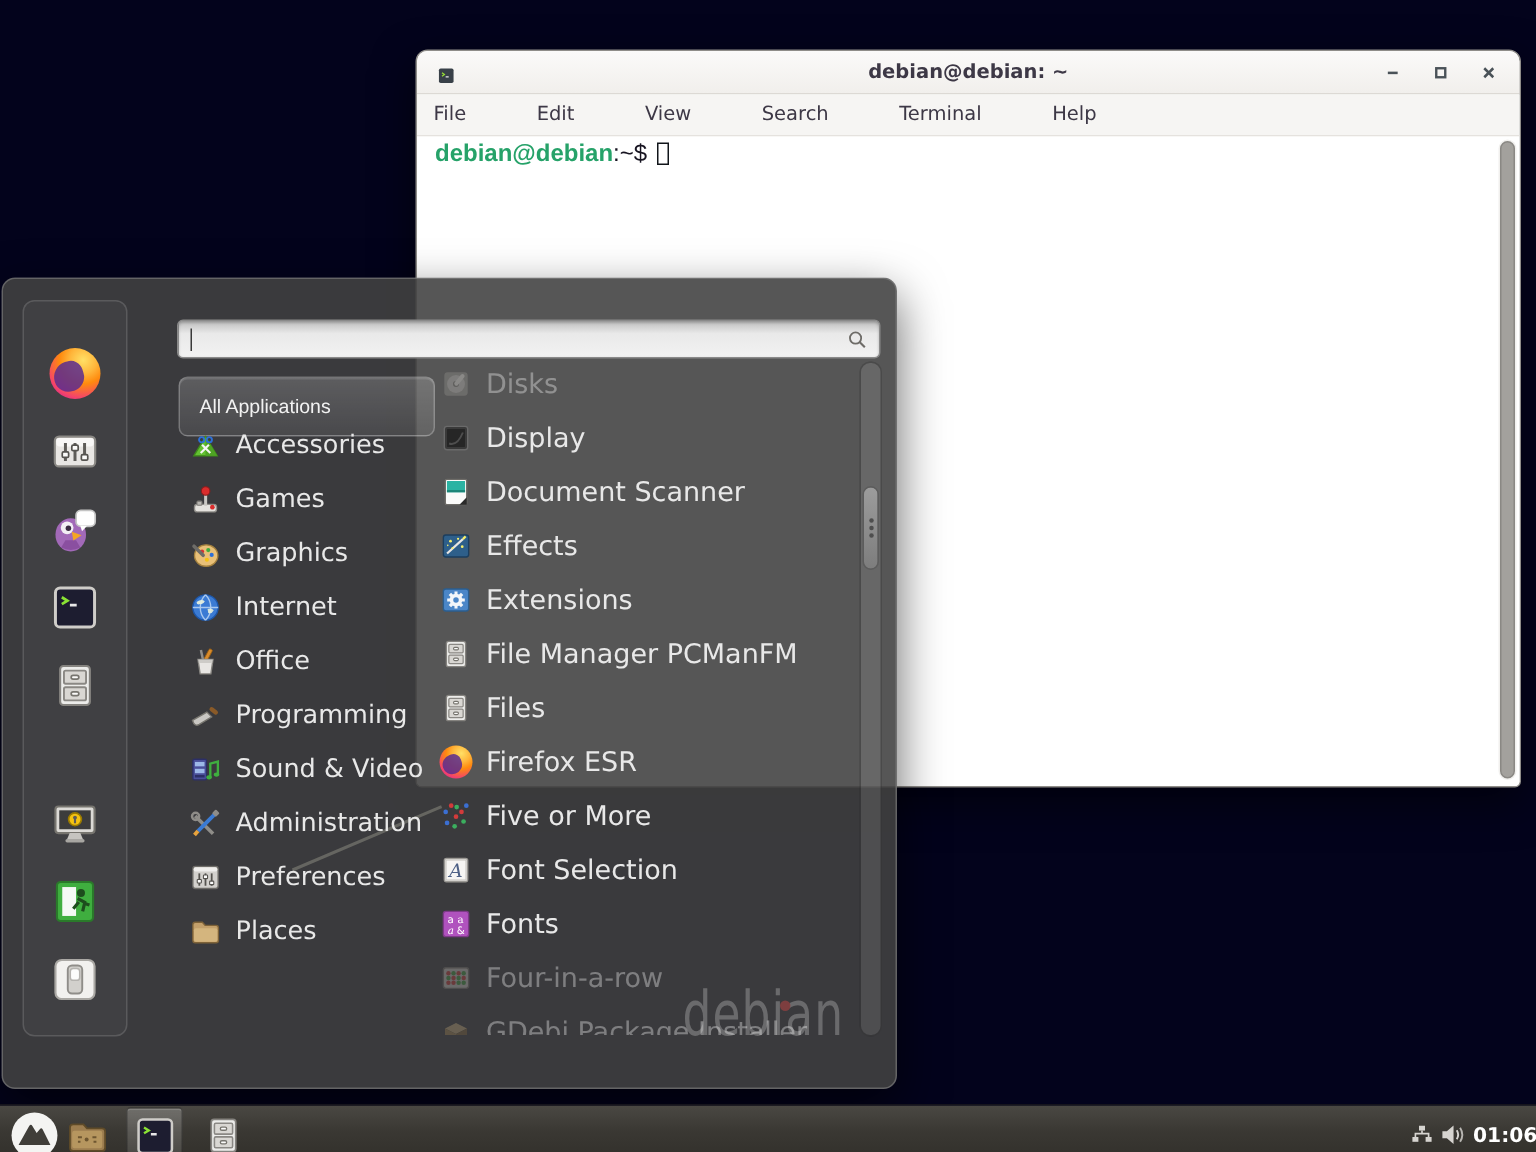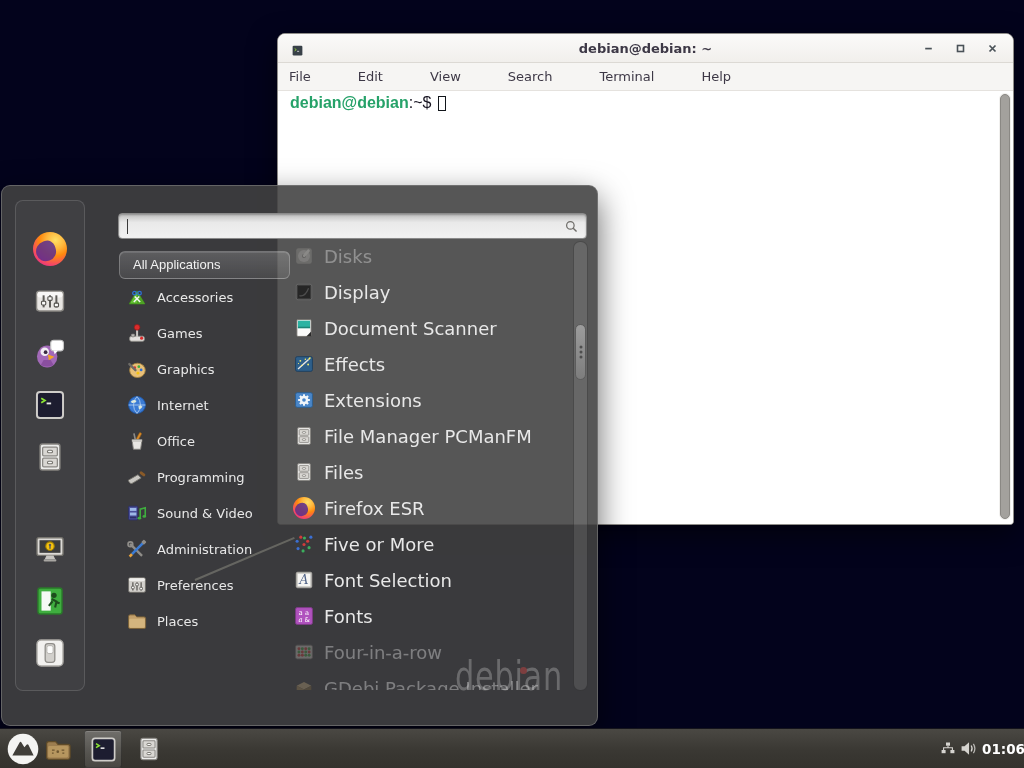--- a/index.html
+++ b/index.html
@@ -52,31 +52,31 @@
   .fav-item svg, .fav-item .fx-ball { width:100%; height:100%; display:block; }
 
   #menu-search { position:absolute; left:116px; top:27px; width:469px; height:26px;
     border:1px solid #8a8a8a; border-radius:4px;
     background:linear-gradient(180deg,#bdbdbd,#e9e9e9 35%,#f2f2f2); box-shadow:inset 0 1px 2px rgba(0,0,0,.25); }
   #menu-search input { position:absolute; left:7px; top:2px; width:430px; height:20px; border:none;
     background:transparent; outline:none; font-size:13px; color:#222; }
   .search-caret { position:absolute; left:8px; top:5px; width:1px; height:15px; background:#3a3a3a; }
   .search-icon { position:absolute; right:7px; top:5px; width:15px; height:15px; }
 
-  #all-apps-btn { position:absolute; left:117px; top:65px; width:171px; height:28px; border-radius:6px;
+  #all-apps-btn { position:absolute; left:117px; top:65px; width:171px; height:40px; border-radius:6px;
     background:linear-gradient(rgba(255,255,255,.18),rgba(255,255,255,.08));
     border:1px solid rgba(255,255,255,0.24); box-shadow:inset 0 1px 0 rgba(255,255,255,.12);
     font-size:13px; color:#f2f2f2; text-align:left; padding-left:13px; line-height:26px; cursor:default; }
 
   #categories { position:absolute; left:117px; top:93px; width:173px; }
   .cat-row { display:flex; align-items:center; height:36px; padding-left:7px; gap:9px; }
   .cat-icon { width:22px; height:22px; flex:0 0 auto; }
   .cat-icon svg { width:100%; height:100%; display:block; }
   .cat-icon.empty { visibility:hidden; }
-  .cat-label { font-size:13px; color:#e8e8e8; white-space:nowrap; }
+  .cat-label { font-size:17px; color:#e8e8e8; white-space:nowrap; }
 
   #apps { position:absolute; left:277px; top:52px; width:281px; height:452px; overflow:hidden; }
   .app-row { display:flex; align-items:center; height:36px; padding-left:14px; gap:9px; }
   .app-icon { width:22px; height:22px; flex:0 0 auto; }
   .app-icon svg, .app-icon .fx-ball { width:100%; height:100%; display:block; }
   .app-label { font-size:18px; color:#e8e8e8; white-space:nowrap; }
   .app-row.disabled .app-label { color:rgba(255,255,255,0.35); }
   .app-row.disabled .app-icon { opacity:.4; }
 
   #apps-scrollbar { position:absolute; left:571px; top:55px; width:15px; height:450px;
@@ -87,21 +87,21 @@
     display:flex; flex-direction:column; gap:2px; }
   .grip i { width:3px; height:3px; border-radius:50%; background:#4e4e4e; display:block; }
 
   
   .fx-ball { border-radius:50%; position:relative; overflow:hidden;
     background:radial-gradient(circle at 66% 24%, #ffe066 0%, #ffb63b 26%, #ff8a0e 46%, #f4426c 74%, #b5179e 100%); }
   .fx-ball::after { content:''; position:absolute; left:10%; top:26%; width:60%; height:60%;
     background:#5b2b8f; border-radius:55% 42% 50% 50%; transform:rotate(-18deg); opacity:.85; }
 
   
-  #taskbar { position:absolute; left:0; bottom:0; width:1024px; height:40px;
+  #taskbar { position:absolute; left:0; bottom:0; width:1024px; height:32px;
     background:linear-gradient(#4a4843,#3a3833 55%,#34322d); border-top:1px solid #15141c; z-index:3; }
   .tb-launcher { position:absolute; background:none; border:none; padding:0; cursor:default; }
   .tb-launcher svg { width:100%; height:100%; display:block; }
   #tb-menu { left:6px; top:3px; width:34px; height:34px; }
   #tb-folder { left:43px; top:6px; width:30px; height:29px; }
   #tb-terminal { left:84px; top:1px; width:38px; height:38px; border-radius:3px;
     background:linear-gradient(rgba(255,255,255,.22),rgba(255,255,255,.10));
     border:1px solid rgba(0,0,0,.35); box-shadow:inset 0 1px 0 rgba(255,255,255,.15); }
   #tb-terminal .inner { position:absolute; left:4px; top:4px; width:29px; height:29px; }
   #tb-files { left:135px; top:5px; width:28px; height:30px; }

